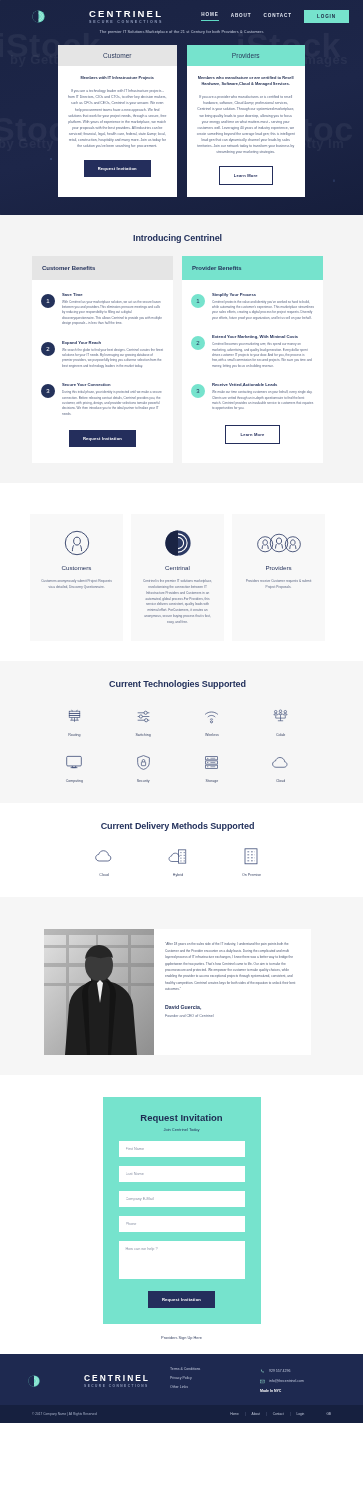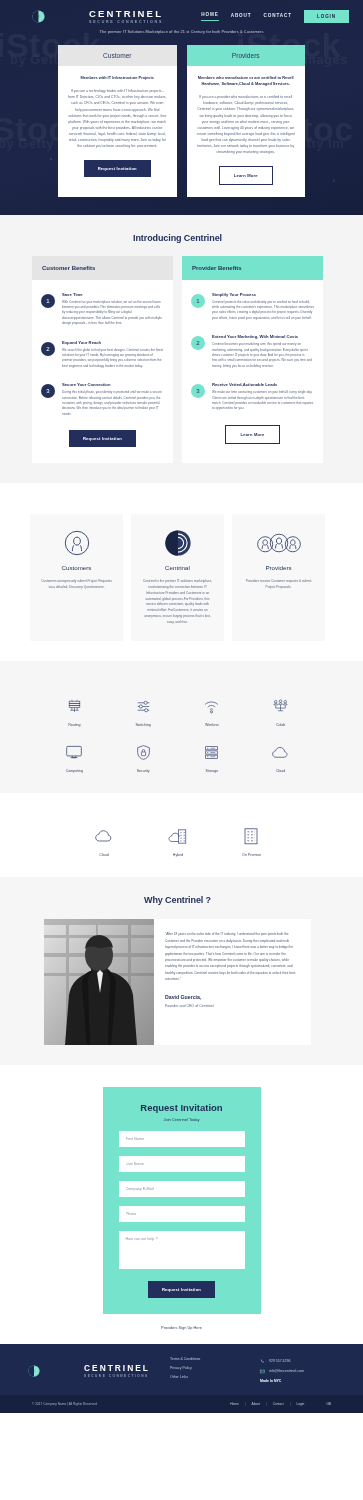--- a/index.html
+++ b/index.html
@@ -398,20 +398,21 @@
         </svg>
       </div>
       <div class="hiw-h">Providers</div>
       <div class="hiw-p">Providers receive Customer requests &amp; submit Project Proposals.</div>
     </div>
 
   </div>
 </section>
 
 <section class="sec lgrey">
+  <h2 class="sec-title">Current Technologies Supported</h2>
   <div class="tech-grid">
 
     <div class="tile">
       <div class="tile-icon">
         <svg viewBox="0 0 32 32" width="17" height="17">
           <rect x="6" y="6" width="20" height="4" fill="none" stroke="#3b4a75" stroke-width="1.2"></rect>
           <rect x="6" y="10" width="20" height="4" fill="none" stroke="#3b4a75" stroke-width="1.2"></rect>
           <rect x="6" y="14" width="20" height="4" fill="none" stroke="#3b4a75" stroke-width="1.2"></rect>
           <path d="M11 18v5M21 18v5M16 18v8M8 23h16" stroke="#3b4a75" stroke-width="1.2" fill="none"></path>
           <path d="M10 4l3 2M22 4l-3 2" stroke="#3b4a75" stroke-width="1.2"></path>
@@ -499,20 +500,21 @@
           <path d="M9.5 23c-3.6 0-6.5-2.7-6.5-6 0-3 2.4-5.5 5.5-5.9C9.6 7 13 4.5 17 4.5c4.8 0 8.7 3.6 9 8.2 2.5.4 4.3 2.4 4.3 4.9 0 2.9-2.4 5.4-5.5 5.4z" fill="none" stroke="#3b4a75" stroke-width="1.4"></path>
         </svg>
       </div>
       <div class="tile-label">Cloud</div>
     </div>
 
   </div>
 </section>
 
 <section class="sec white">
+  <h2 class="sec-title">Current  Delivery Methods Supported</h2>
   <div class="deliv">
 
     <div class="tile">
       <div class="tile-icon">
         <svg viewBox="0 0 36 28" width="20" height="16">
           <path d="M9.5 23c-3.6 0-6.5-2.7-6.5-6 0-3 2.4-5.5 5.5-5.9C9.6 7 13 4.5 17 4.5c4.8 0 8.7 3.6 9 8.2 2.5.4 4.3 2.4 4.3 4.9 0 2.9-2.4 5.4-5.5 5.4z" fill="none" stroke="#3b4a75" stroke-width="1.4"></path>
         </svg>
       </div>
       <div class="tile-label">Cloud</div>
     </div>
@@ -536,21 +538,20 @@
           <path d="M7 8h3M13 8h3M19 8h.6M7 13h3M13 13h3M19 13h.6M7 18h3M13 18h3M19 18h.6M7 23h3M13 23h3M19 23h.6" stroke="#3b4a75" stroke-width="1.2"></path>
         </svg>
       </div>
       <div class="tile-label">On Premise</div>
     </div>
 
   </div>
 </section>
 
 <section class="sec lgrey">
-  <h2 class="sec-title">Why Centrinel ?</h2>
   <div class="testi">
     <div class="testi-photo">
       <svg viewBox="0 0 110 126" width="110" height="126" preserveAspectRatio="none">
         <defs>
           <linearGradient id="bgw" x1="0" y1="0" x2="1" y2="1">
             <stop offset="0" stop-color="#e3e3e3"></stop>
               <stop offset="0.5" stop-color="#b5b5b5"></stop>
               <stop offset="1" stop-color="#8e8e8e"></stop>
           </linearGradient>
         </defs>

